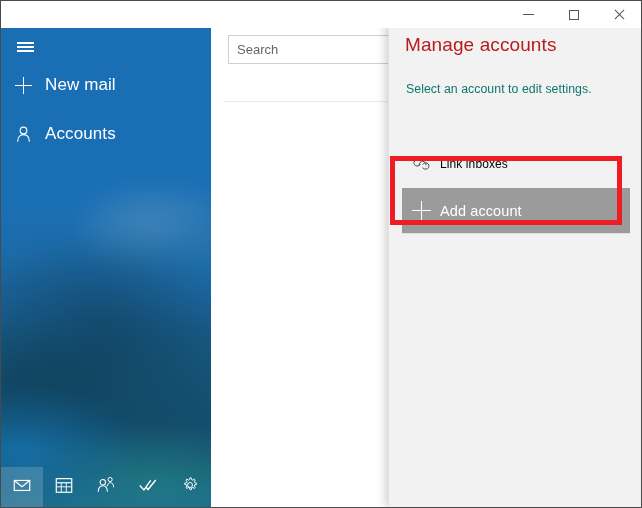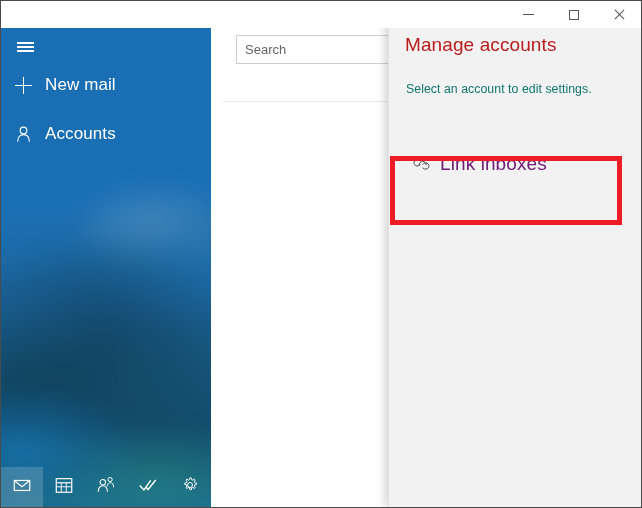--- a/index.html
+++ b/index.html
@@ -210,21 +210,20 @@
   #search-box {
     position: absolute;
     left: 17px; top: 7px;
     width: 270px;
     height: 29px;
     box-sizing: border-box;
     border: 1px solid #cfcfcf;
     background: #ffffff;
     display: flex;
     align-items: center;
-    margin-left: 8px;
   }
   #search-placeholder {
     font-size: 13px;
     color: #666666;
     padding-left: 8px;
   }
   #main-divider {
     position: absolute;
     left: 12px; top: 73px;
     width: 410px;
@@ -269,22 +268,22 @@
     align-items: center;
   }
   .panel-row .row-icon {
     width: 38px;
     flex: 0 0 38px;
     display: flex;
     align-items: center;
     justify-content: center;
   }
   .panel-row .row-label {
-    font-size: 19px;
-    color: #701a75;
+    font-size: 12px;
+    color: #000000;
     letter-spacing: 0.1px;
   }
 
   #row-link-inboxes { top: 123px; }
 
   #row-add-account {
     position: absolute;
     left: 13px; top: 166px;
     width: 228px;
     height: 45px;
@@ -445,17 +444,23 @@
       <span class="row-icon">
         <svg width="19" height="15" viewBox="0 0 22 17">
           <path d="M9.2 4.2 C7.0 2.2 4.2 2.6 2.9 4.4 C1.5 6.3 2.2 8.9 4.4 9.9 C6.1 10.7 8.2 10.2 9.3 8.6" fill="none" stroke="#4a4a4a" stroke-width="1.15" stroke-linecap="round"></path>
           <path d="M12.6 12.6 C14.8 14.6 17.6 14.2 18.9 12.4 C20.3 10.5 19.6 7.9 17.4 6.9 C15.7 6.1 13.6 6.6 12.5 8.2" fill="none" stroke="#4a4a4a" stroke-width="1.15" stroke-linecap="round"></path>
           <path d="M8.2 9.4 C8.2 6.6 10.2 4.9 12.3 4.9 C14.4 4.9 16.3 6.6 16.3 9.0" fill="none" stroke="#4a4a4a" stroke-width="1.15" stroke-linecap="round"></path>
         </svg>
       </span>
       <span class="row-label">Link inboxes</span>
     </div>
 
+    <div id="row-add-account">
+      <span class="row-icon">
+        <span class="plus-icon-dark"></span>
+      </span>
+      <span class="row-label">Add account</span>
+    </div>
   </div>
 
   <div id="highlight-box"></div>
 
 </div>
 
 </body></html>

